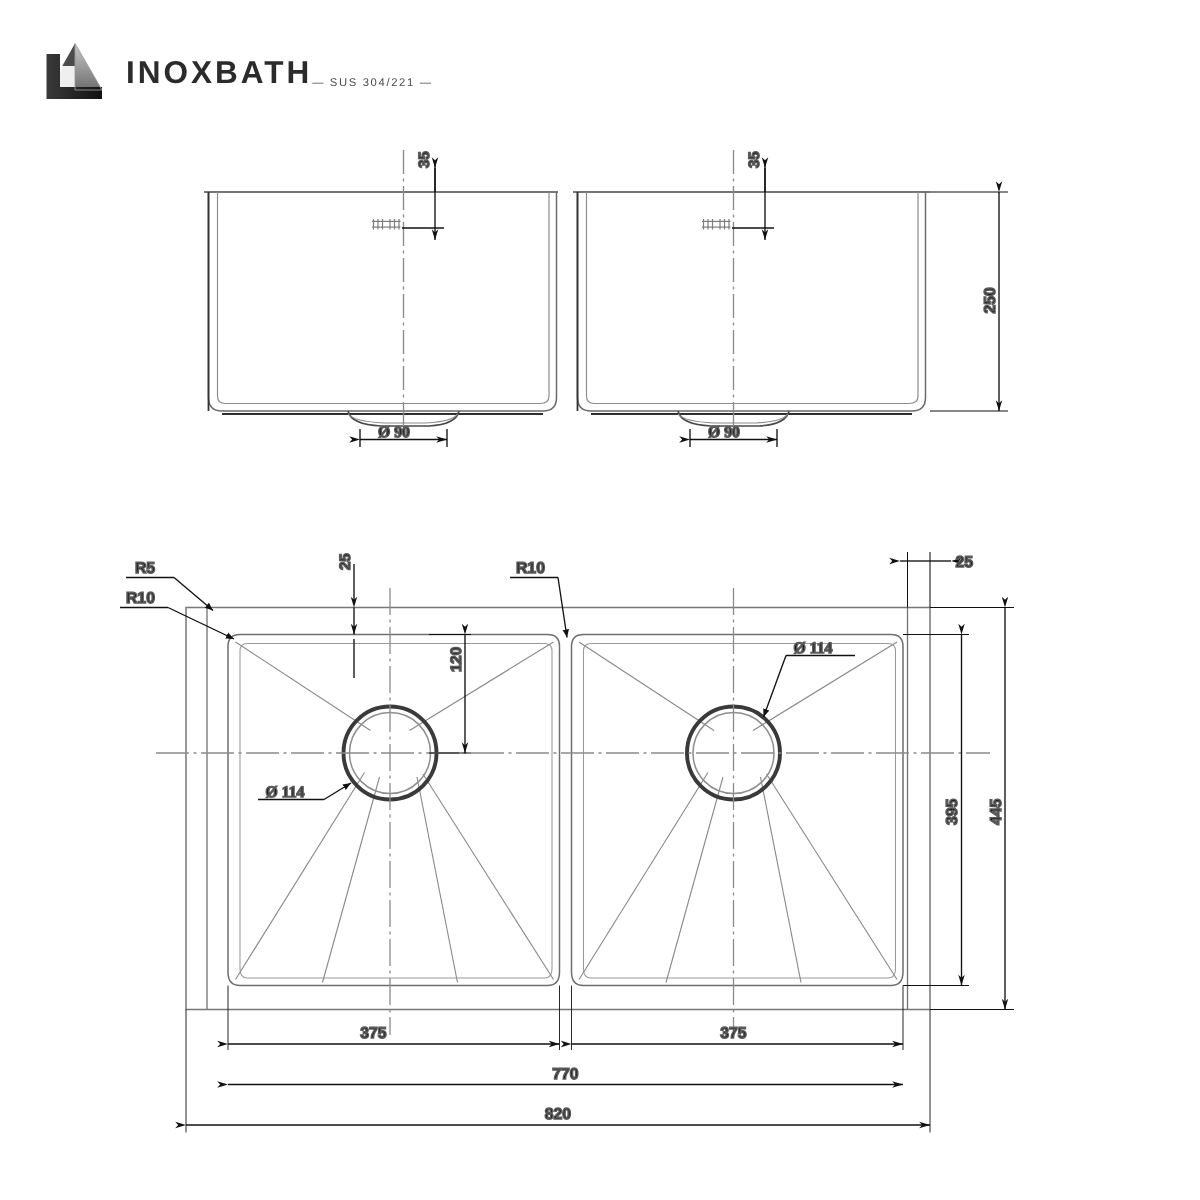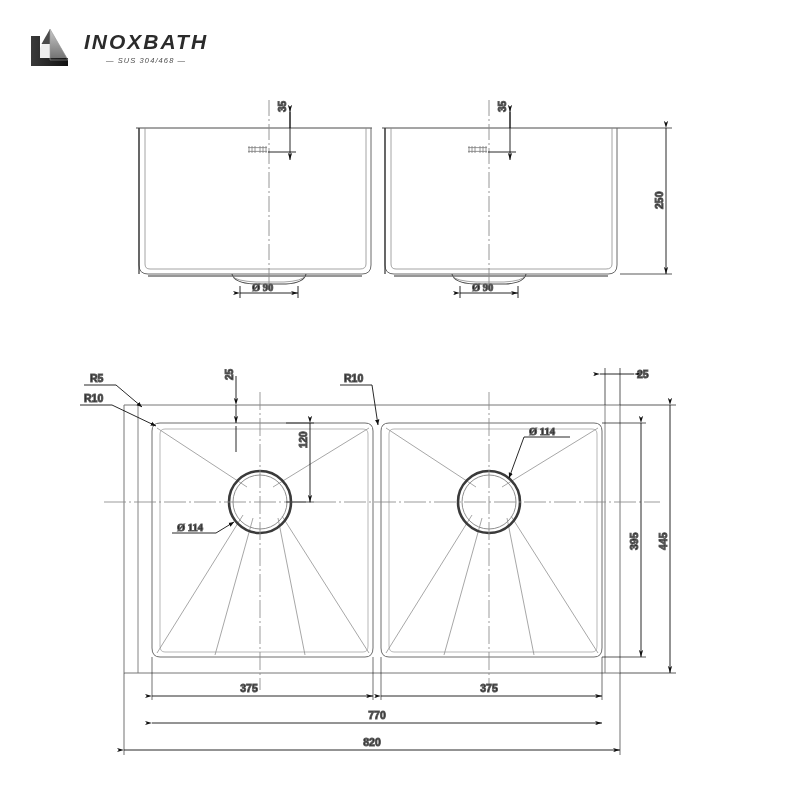--- a/index.html
+++ b/index.html
@@ -1,21 +1,21 @@
 <!DOCTYPE html>
 <html><head>
 <meta charset="utf-8">
 <style>
   html,body{margin:0;padding:0;background:#ffffff;}
   body{width:800px;height:800px;position:relative;overflow:hidden;
        font-family:"Liberation Serif",serif;color:#111;}
   #stage{position:absolute;left:0;top:0;width:800px;height:800px;}
   svg{display:block;}
   .logo-wrap{position:absolute;left:28px;top:26px;display:flex;align-items:center;}
-  .logo-text-block{margin-left:10px;display:flex;flex-direction:column;align-items:center;font-style:italic;}
+  .logo-text-block{margin-left:10px;display:flex;flex-direction:row;align-items:flex-end;}
   .brand{font-family:"Liberation Sans",sans-serif;font-size:21px;letter-spacing:2.0px;
          font-weight:600;color:#2b2b2b;line-height:1;}
   .sub{font-family:"Liberation Sans",sans-serif;font-size:7.5px;letter-spacing:1.1px;
        color:#4a4a4a;margin-top:5px;line-height:1;}
 </style>
 </head>
 <body>
 
 <div id="stage">
 
@@ -37,21 +37,21 @@
       </defs>
       <path d="M22 3 L40 34 L22 34 Z" fill="url(#gA)"></path>
       <path d="M22 3 L22 34 L40 34 Z" fill="url(#gB)"></path>
       <path d="M22 3 L6 34 L22 34 Z" fill="#efefef"></path>
       <path d="M3 10 L12 10 L12 32 L40 32 L40 40 L3 40 Z" fill="url(#gC)"></path>
       <path d="M22 3 L13.5 18 L22 18 Z" fill="#2e2e2e" opacity="0.85"></path>
       <path d="M22 3 L40 34 L22 34 Z" fill="none" stroke="#9a9a9a" stroke-width="0.6"></path>
     </svg>
     <div class="logo-text-block">
       <div class="brand">INOXBATH</div>
-      <div class="sub">— SUS 304/468 —</div>
+      <div class="sub">— SUS 304/221 —</div>
     </div>
   </div>
 
   <svg width="800" height="800" viewBox="0 0 800 800">
     <defs>
       <marker id="ar" markerWidth="9" markerHeight="9" refX="8" refY="3" orient="auto">
         <path d="M0,0.4 L8,3 L0,5.6 L1.8,3 Z" fill="#111"></path>
       </marker>
       <marker id="arS" markerWidth="9" markerHeight="9" refX="8" refY="3" orient="auto">
         <path d="M0,0.6 L8,3 L0,5.4 L2.2,3 Z" fill="#111"></path>

